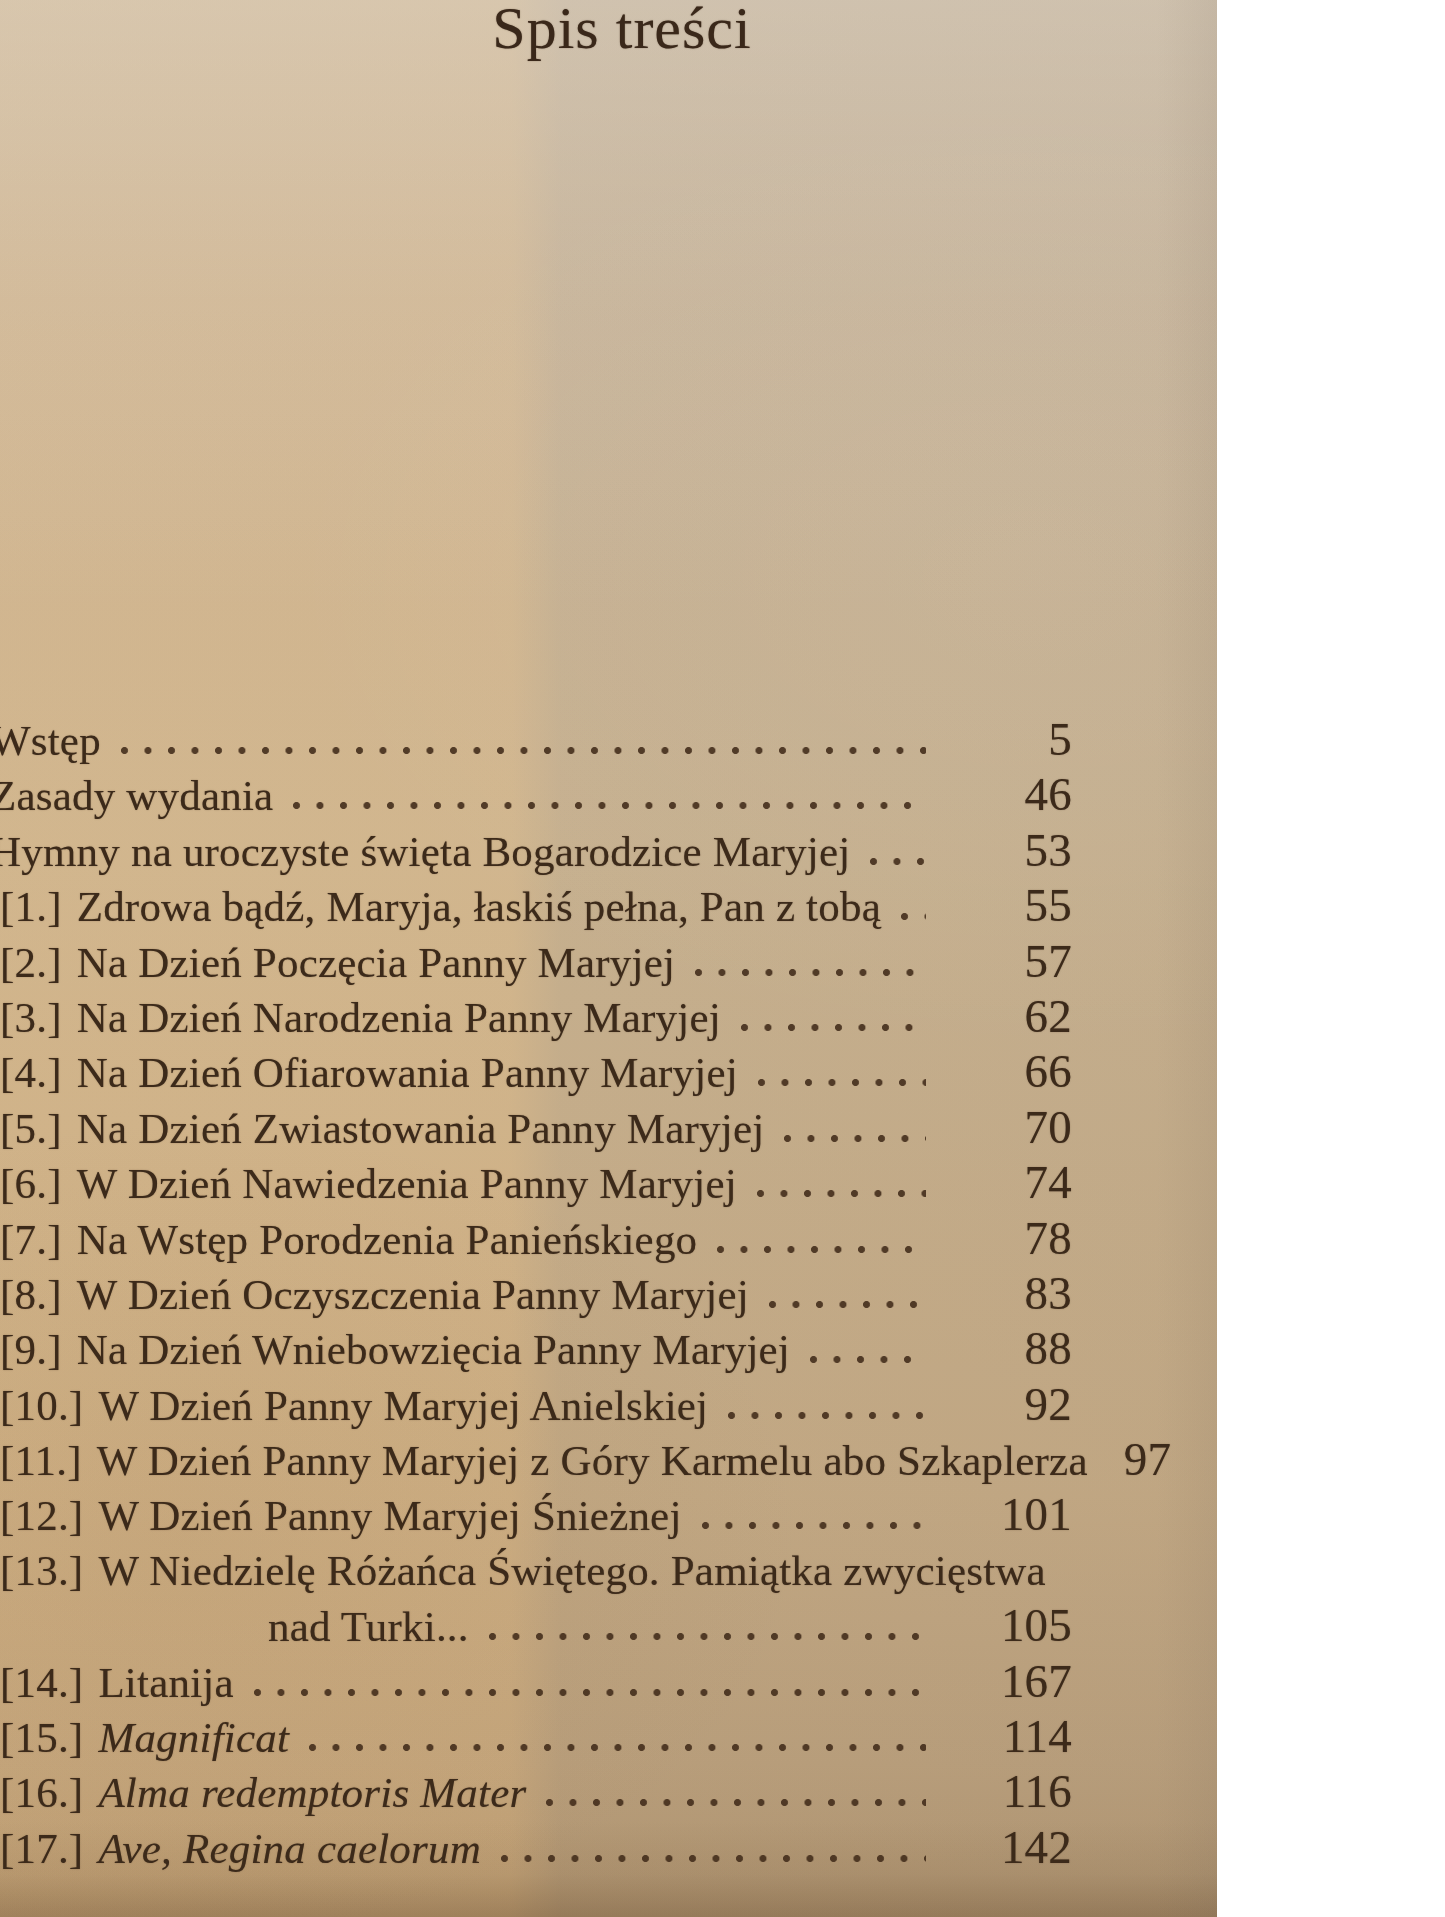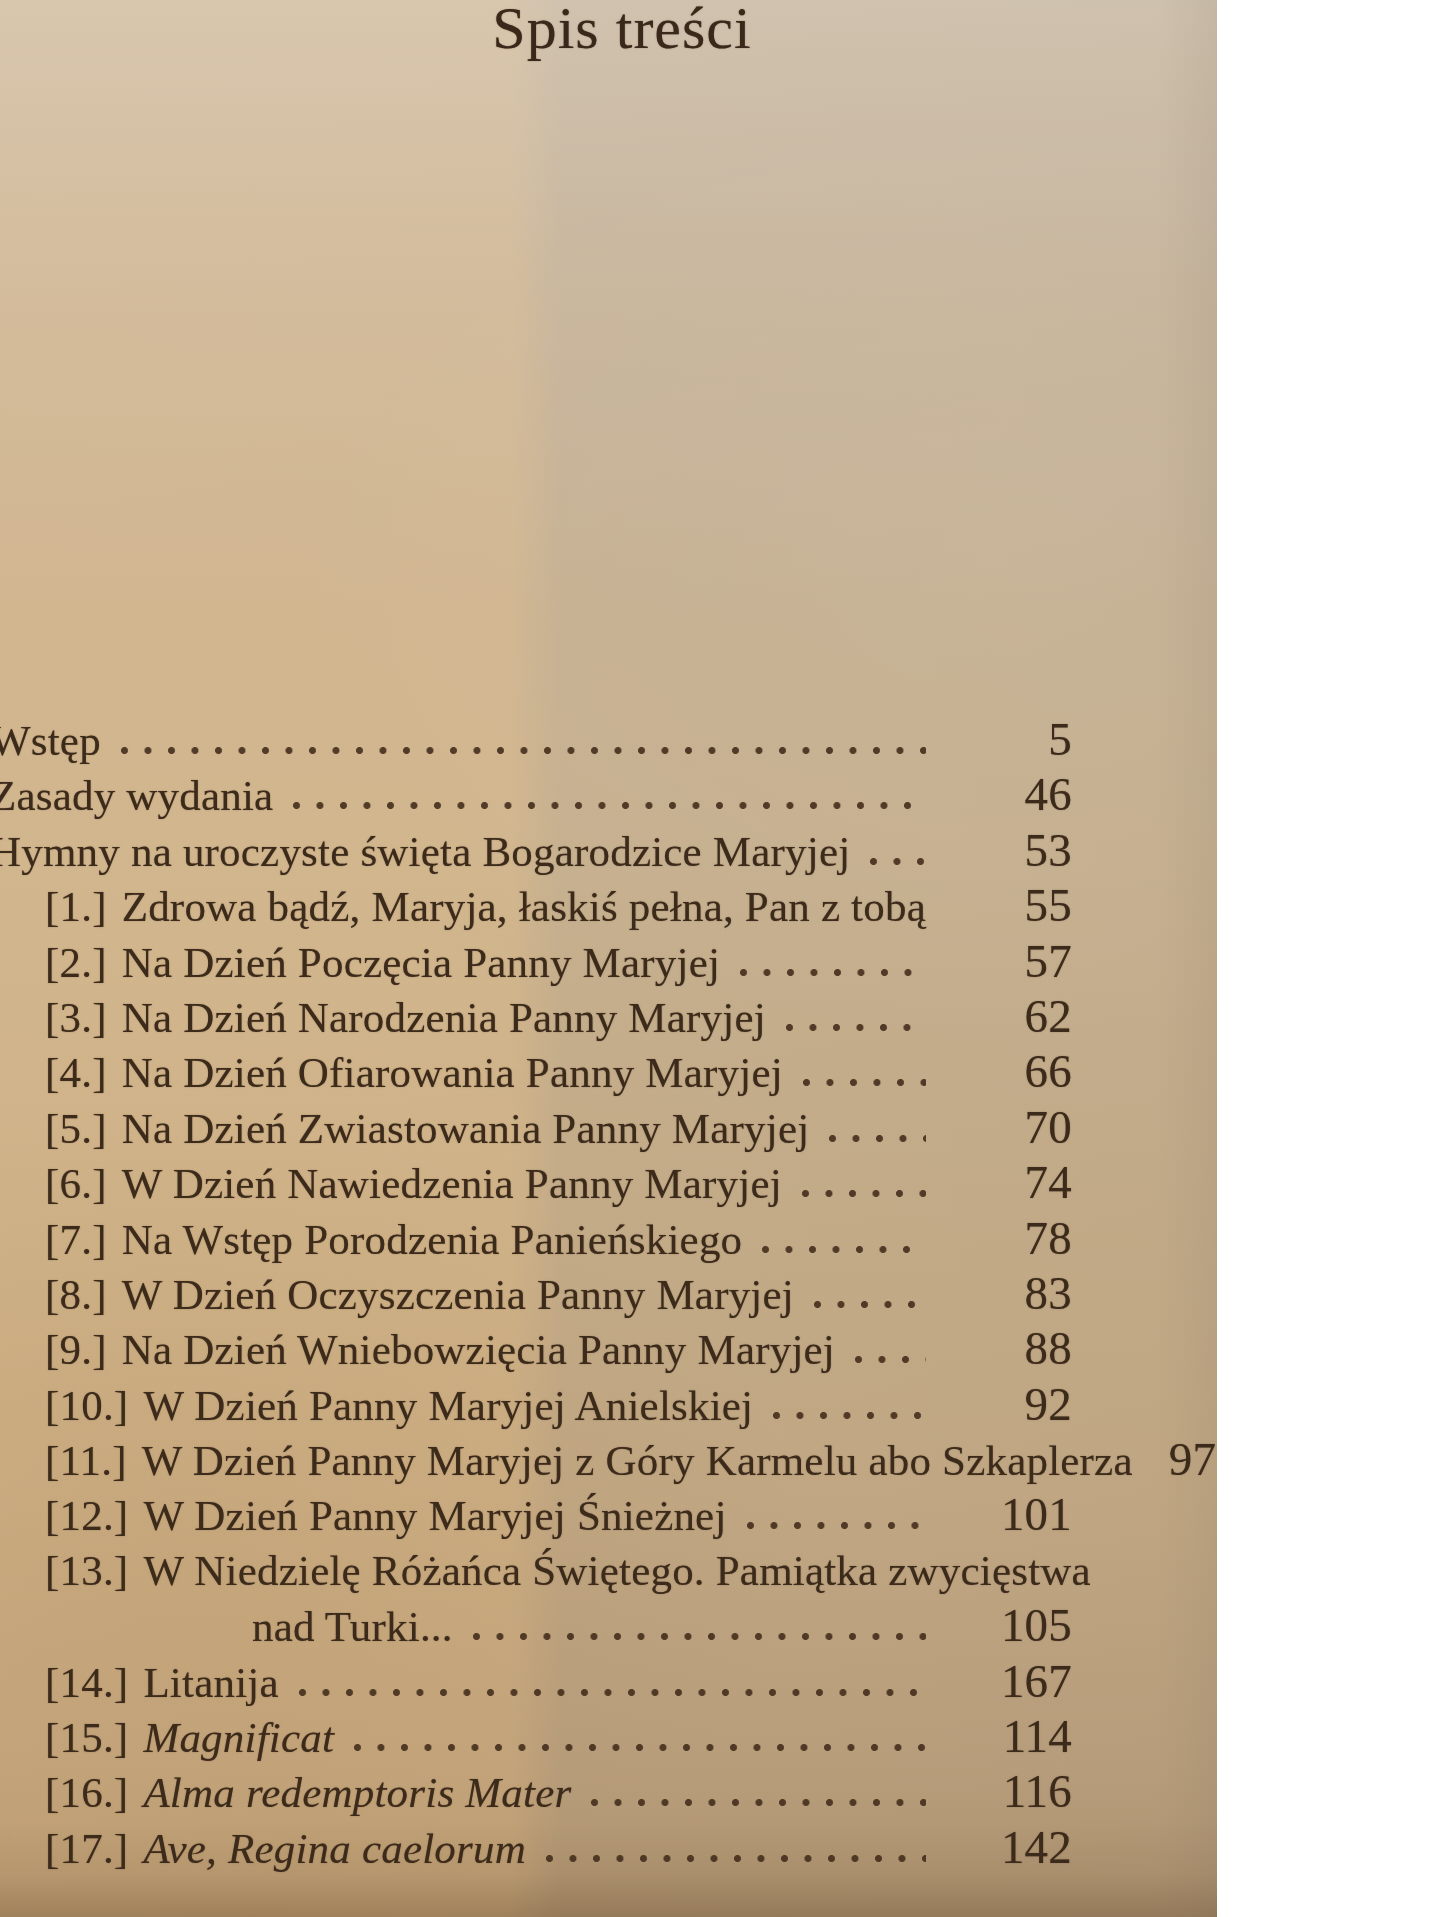--- a/index.html
+++ b/index.html
@@ -48,22 +48,22 @@
     display: flex;
     align-items: baseline;
     height: 55.4px;
     line-height: 55.4px;
     padding-right: 145px;
     font-size: 43px;
     letter-spacing: 0.2px;
     white-space: nowrap;
   }
   .indent-0 .label { margin-left: -10px; }
-  .indent-1 { padding-left: 45px; }
-  .indent-2 { padding-left: 252px; }
+  .indent-1 { }
+  .indent-2 { padding-left: 252px; margin-left: 16px; }
   .num { margin-right: 15px; }
   .txt.it { font-style: italic; }
   .leader {
     flex: 1 1 auto;
     align-self: baseline;
     height: 8px;
     margin: 0 16px 0 20px;
     background-image: radial-gradient(circle at 3.5px 3.5px, rgba(68,46,28,0.9) 3.1px, rgba(68,46,28,0) 3.9px);
     background-size: 23.5px 8px;
     background-repeat: repeat-x;

